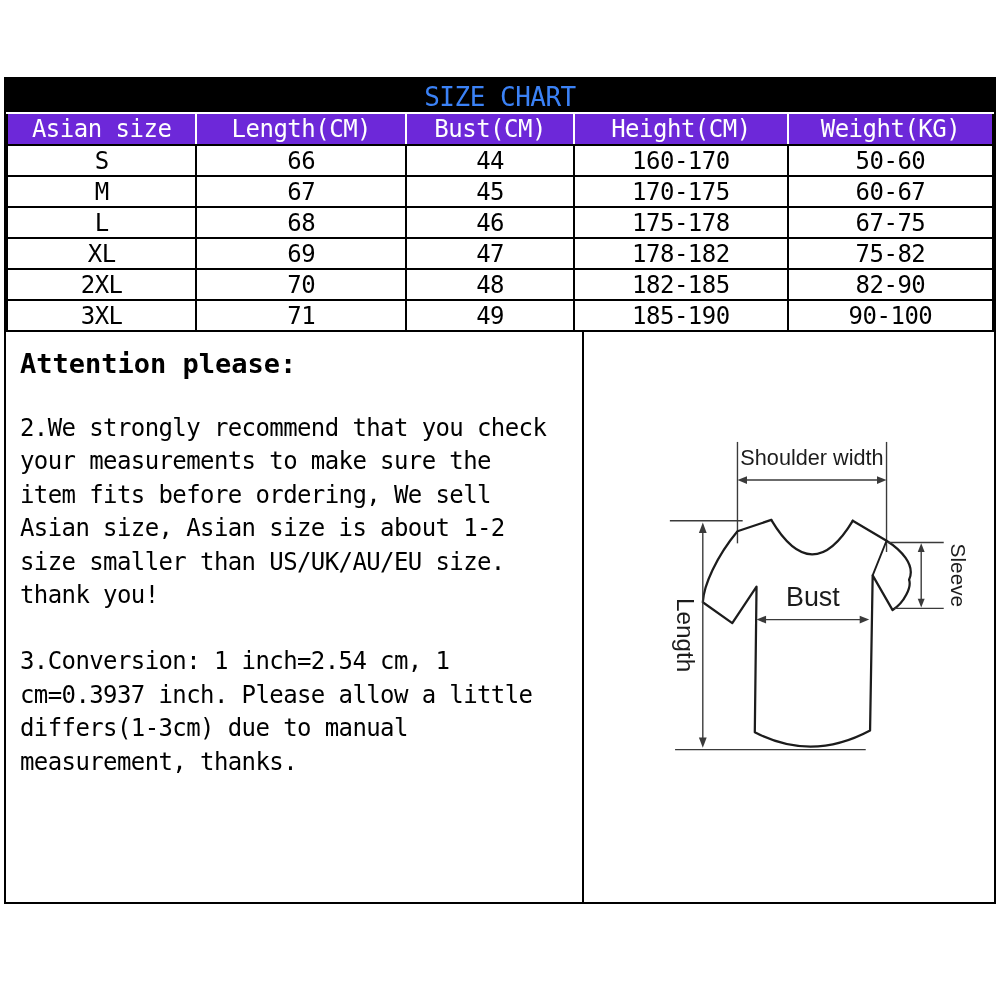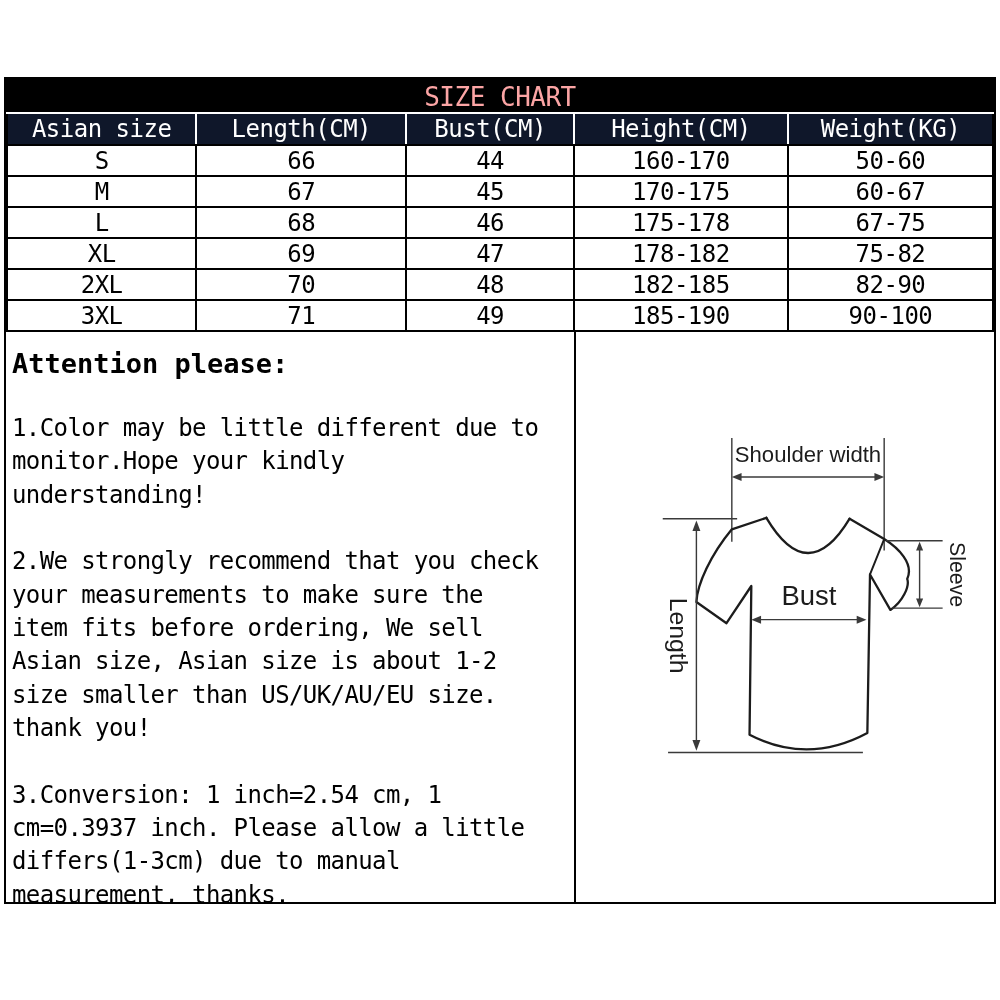--- a/index.html
+++ b/index.html
@@ -4,31 +4,31 @@
 <style>
   html,body{margin:0;padding:0;background:#ffffff;}
   body{width:1000px;height:1000px;overflow:hidden;position:relative;
        font-family:"DejaVu Sans Mono",monospace;color:#000;}
   .sheet{width:988px;margin:77px 0 0 4px;border:2px solid #000;background:#fff;}
 
   
   table.size{border-collapse:collapse;width:100%;table-layout:fixed;}
   table.size td{border:2px solid #000;text-align:center;vertical-align:middle;
                 font-size:24px;letter-spacing:-0.5px;height:29px;padding:0;}
-  tr.titlerow td{background:#000;color:#fca5a5;font-size:26px;height:31px;
+  tr.titlerow td{background:#000;color:#3b82f6;font-size:26px;height:31px;
                  border-color:#000;border-bottom-color:#fff;}
-  tr.headrow td{background:#0f172a;color:#fff;font-size:24px;height:30px;border-color:#fff;}
+  tr.headrow td{background:#6d28d9;color:#fff;font-size:24px;height:30px;border-color:#fff;}
   tr.headrow td:first-child{border-left-color:#000;}
   tr.headrow td:last-child{border-right-color:#000;margin-top:6px;}
   tr.headrow td{border-top-color:#000;border-bottom-color:#000;}
   col.c1{width:19.2%} col.c2{width:21.3%} col.c3{width:17.0%} col.c4{width:21.7%} col.c5{width:20.8%}
 
   
   .bottom{display:flex;height:570px;border-top:0;}
-  .notes{width:560px;border-right:2px solid #000;padding:8px 2px 0 6px;
+  .notes{width:560px;border-right:2px solid #000;padding:8px 2px 0 14px;
          font-size:24px;line-height:33.4px;letter-spacing:-0.6px;overflow:hidden;}
   .notes h2{font-size:27px;line-height:36px;margin:6px 0 30px 0;letter-spacing:0;}
   .notes p{margin:0 0 33px 0;white-space:pre-line;}
   .figure{flex:1;position:relative;margin-left:46px;}
   .figure svg{display:block;width:100%;height:100%;}
   svg text{font-family:"Liberation Sans",sans-serif;fill:#1c1c1c;}
 </style>
 </head>
 <body>
 
@@ -97,23 +97,20 @@
           <td>185-190</td>
           <td>90-100</td>
         </tr>
       </tbody>
   </table>
 
   <div class="bottom">
 
     <div class="notes">
       <h2>Attention please:</h2>
-      <p>1.Color may be little different due to
-monitor.Hope your kindly
-understanding!</p>
       <p>2.We strongly recommend that you check
 your measurements to make sure the
 item fits before ordering, We sell
 Asian size, Asian size is about 1-2
 size smaller than US/UK/AU/EU size.
 thank you!</p>
       <p>3.Conversion: 1 inch=2.54 cm, 1
 cm=0.3937 inch. Please allow a little
 differs(1-3cm) due to manual
 measurement, thanks.</p>

